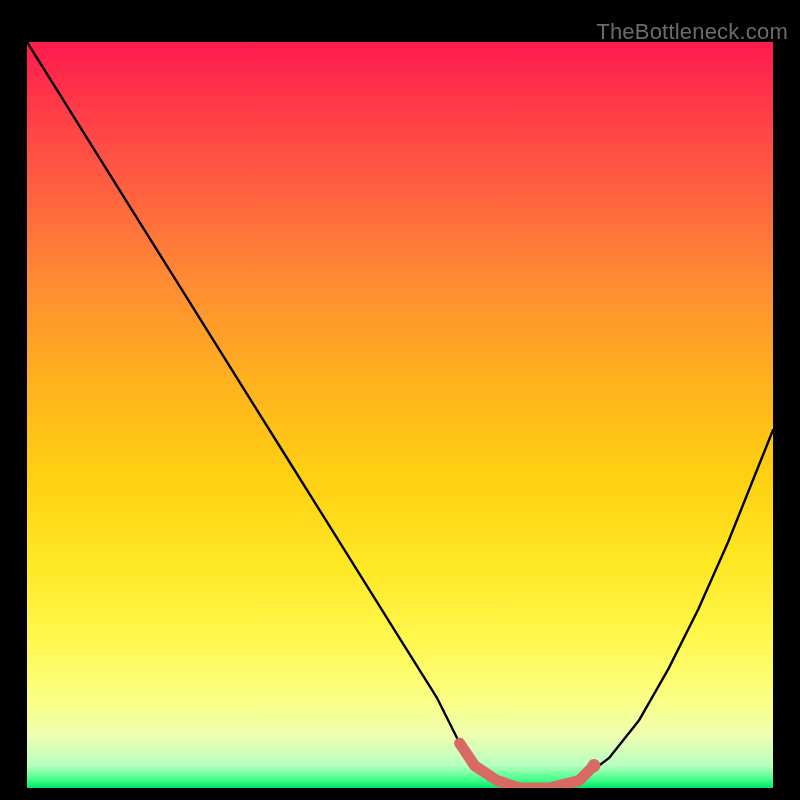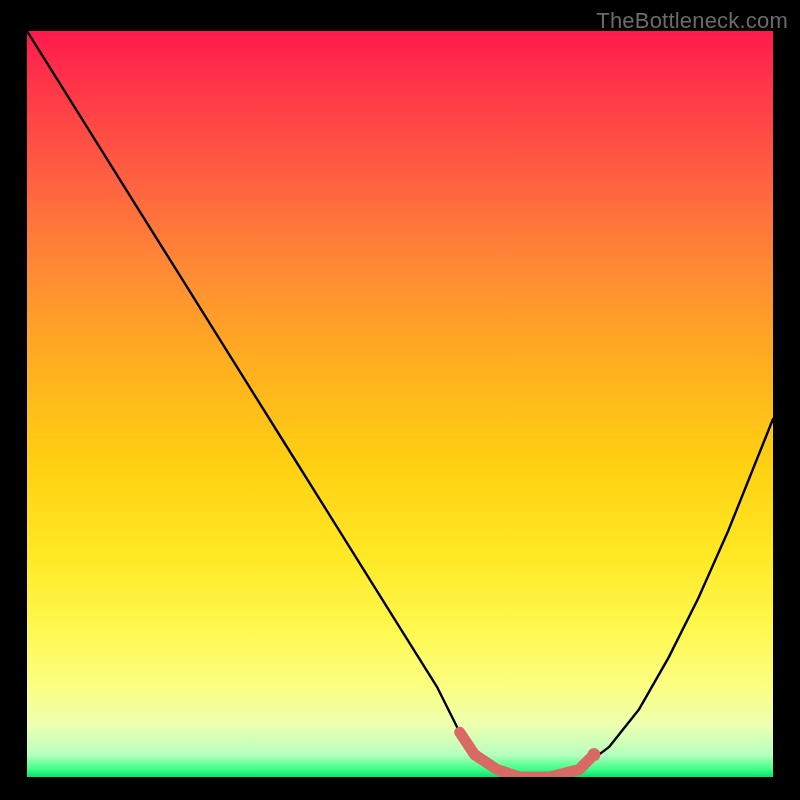--- a/index.html
+++ b/index.html
@@ -7,21 +7,21 @@
     padding: 0;
     width: 800px;
     height: 800px;
     background: #000;
     overflow: hidden;
     font-family: Arial, Helvetica, sans-serif;
   }
   .frame {
     position: absolute;
     left: 0;
-    top: 4px;
+    top: 15px;
     width: 800px;
     height: 620px;
     background: #000;
   }
   .watermark {
     position: absolute;
     top: 4px;
     right: 12px;
     color: #6b6b6b;
     font-size: 22px;

